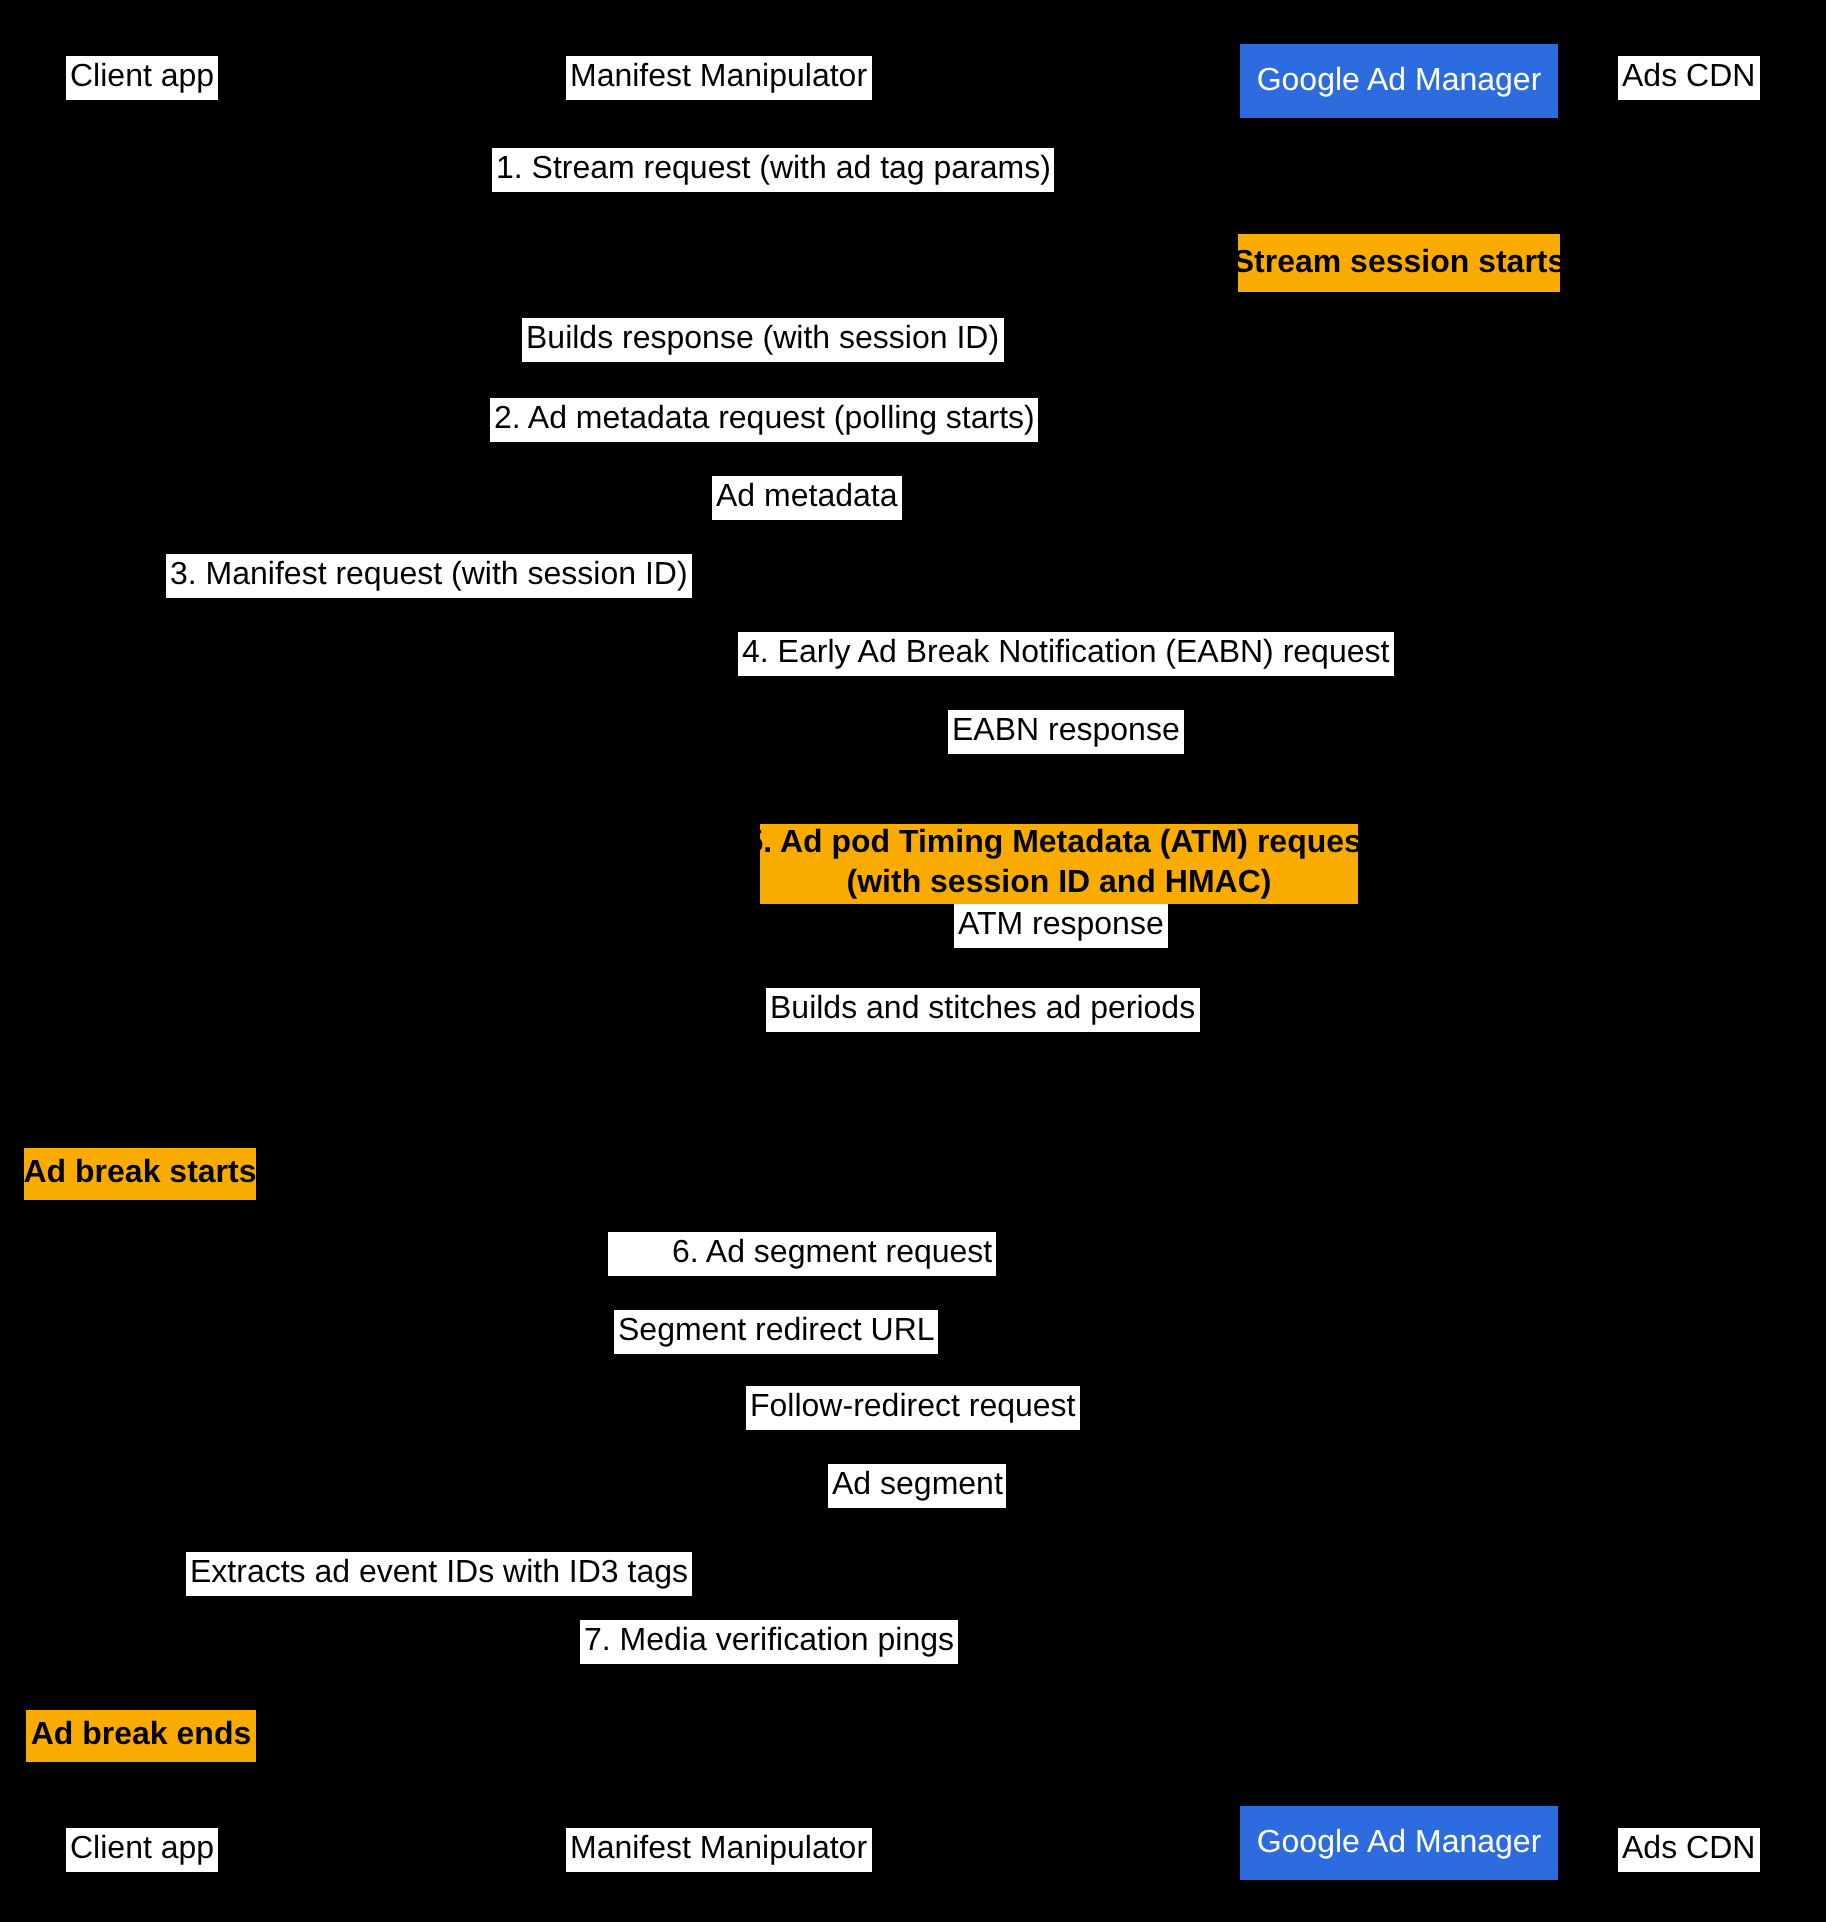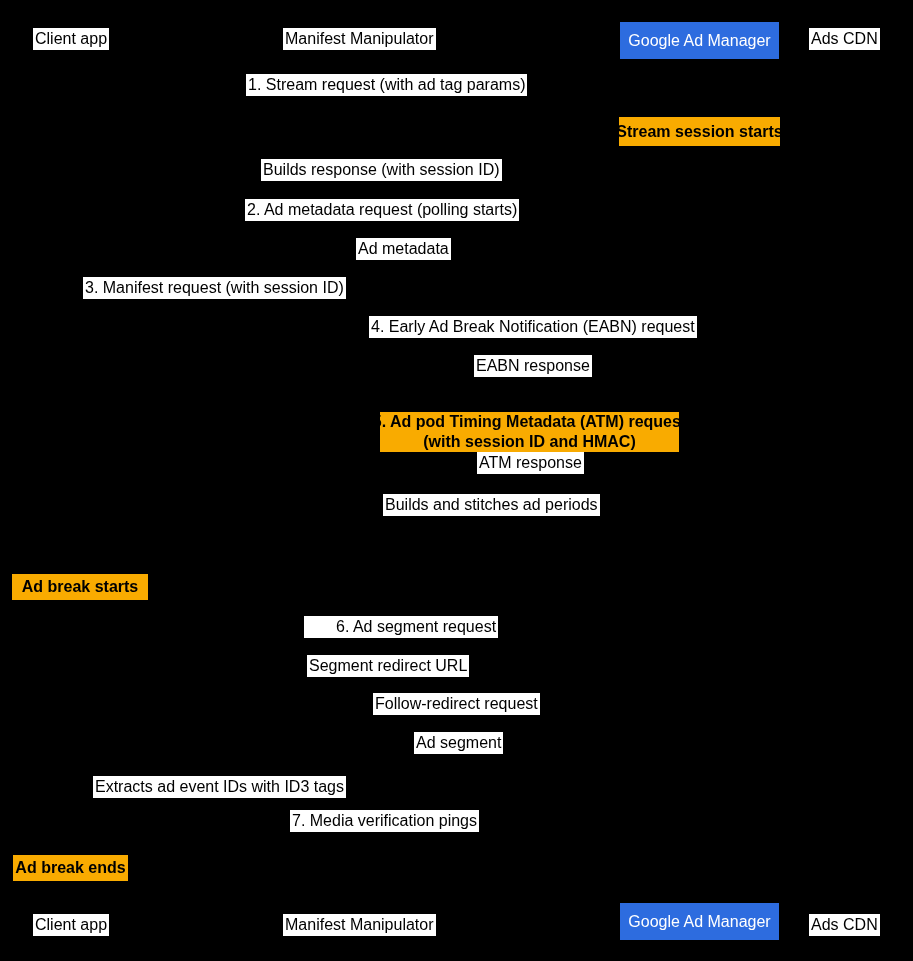--- a/index.html
+++ b/index.html
@@ -56,21 +56,21 @@
   #m-admeta-req   { left: 245px; top: 199px; }
   #m-admeta       { left: 356px; top: 238px; }
   #m-manifest-req { left: 83px;  top: 277px; }
   #m-eabn-req     { left: 369px; top: 316px; }
   #m-eabn-resp    { left: 474px; top: 355px; }
   #n-atm-req      { left: 380px; top: 384px; width: 299px; height: 40px;
                     flex-direction: column; line-height: 20px; margin-top: 28px; }
   #m-atm-resp     { left: 477px; top: 452px; }
   #m-builds       { left: 383px; top: 494px; }
   #m-dash         { left: 93px;  top: 528px; }
-  #n-break-starts { left: 12px;  top: 574px; width: 136px; height: 26px; }
+  #n-break-starts { left: 12px;  top: 574px; width: 116px; height: 26px; }
   #m-adseg-req    { left: 304px; top: 616px; padding-left: 32px; }
   #m-seg-redirect { left: 307px; top: 655px; }
   #m-follow       { left: 373px; top: 693px; }
   #m-adseg        { left: 414px; top: 732px; }
   #m-extracts     { left: 93px;  top: 776px; }
   #m-pings        { left: 290px; top: 810px; }
   #n-break-ends   { left: 13px;  top: 855px; width: 115px; height: 26px; }
   
   #a-bot-client { left: 33px;  top: 914px; }
   #a-bot-mm     { left: 283px; top: 914px; }

